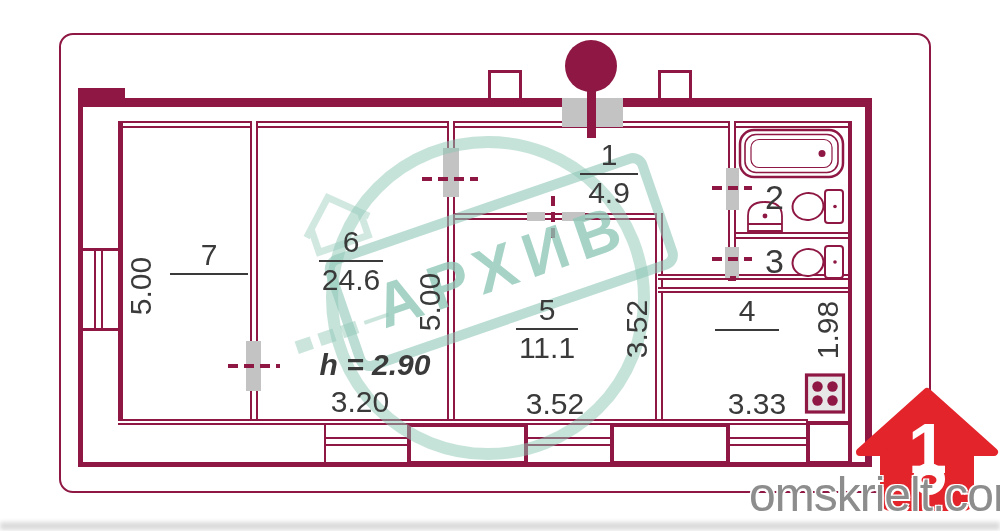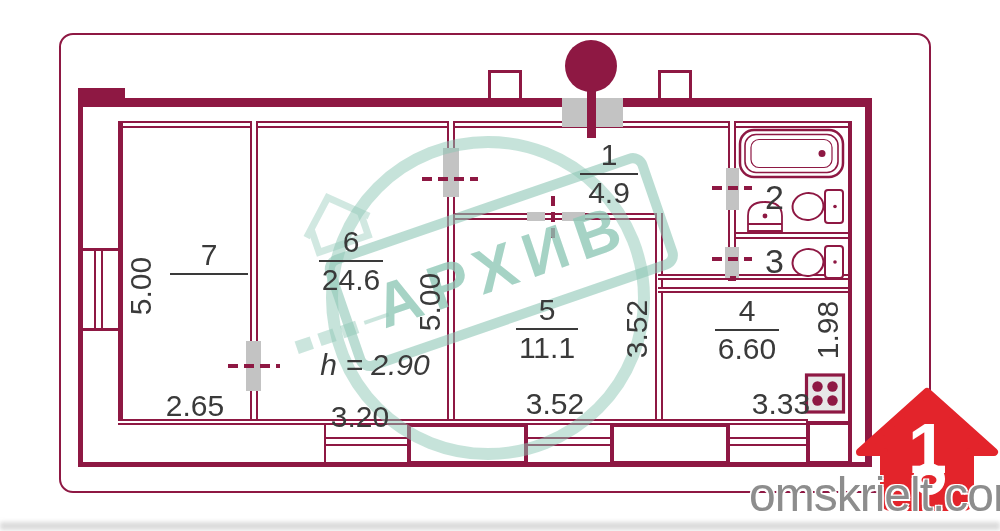--- a/index.html
+++ b/index.html
@@ -22,21 +22,21 @@
           background:repeating-linear-gradient(180deg,var(--wall) 0 10px,transparent 10px 16px);}
   .frame{position:absolute;box-sizing:border-box;border:2.5px solid var(--wall);border-radius:14px;}
   
   .room-label{position:absolute;text-align:center;color:var(--ink);line-height:1.02;z-index:40;}
   .room-label .num{display:block;font-size:30px;padding-bottom:2px;
                    border-bottom:2px solid var(--ink);}
   .room-label .area{display:block;font-size:30px;padding-top:3px;}
   .room-num{position:absolute;color:var(--ink);font-size:34px;z-index:40;}
   .dim{position:absolute;width:90px;text-align:center;color:var(--ink);
        font-size:30px;z-index:40;}
-  .dim.it{font-style:italic;width:160px;}
+  .dim.it{font-style:italic;width:160px;font-weight:bold;}
   .dim.vert{transform:rotate(-90deg);}
   .svg-layer{position:absolute;left:0;top:0;width:1000px;height:531px;pointer-events:none;}
   .site-name{position:absolute;left:749px;top:467px;z-index:60;
              font-size:48px;letter-spacing:-1px;color:var(--site);
              text-shadow:-1.5px -1.5px 0 #fff,1.5px -1.5px 0 #fff,-1.5px 1.5px 0 #fff,1.5px 1.5px 0 #fff;}
   .artifact{position:absolute;left:0;top:522px;width:1000px;height:8px;
             background:rgba(135,135,135,.3);filter:blur(2px);}
 </style>
 </head>
 <body>
@@ -147,42 +147,40 @@
   </svg>
 
   <div class="room-label" style="left:580px;top:140px;width:58px;">
     <span class="num">1</span>
     <span class="area">4.9</span>
   </div>
   <div class="room-num" style="left:765px;top:178px;">2</div>
   <div class="room-num" style="left:765px;top:242px;">3</div>
   <div class="room-label" style="left:715px;top:296px;width:64px;">
     <span class="num">4</span>
-    <span class="area">6.60</span>
   </div>
   <div class="room-label" style="left:516px;top:295px;width:62px;">
     <span class="num">5</span>
     <span class="area">11.1</span>
   </div>
   <div class="room-label" style="left:319px;top:227px;width:64px;">
     <span class="num">6</span>
     <span class="area">24.6</span>
   </div>
   <div class="room-label" style="left:170px;top:240px;width:78px;">
     <span class="num">7</span>
   </div>
 
   <div class="dim vert" style="left:96px;top:269px;">5.00</div>
-  <div class="dim" style="left:150px;top:389px;">2.65</div>
-  <div class="dim" style="left:315px;top:400px;">3.20</div>
+  <div class="dim" style="left:315px;top:385px;">3.20</div>
   <div class="dim it" style="left:295px;top:348px;">h = 2.90</div>
   <div class="dim vert" style="left:385px;top:285px;">5.00</div>
   <div class="dim" style="left:510px;top:387px;">3.52</div>
   <div class="dim vert" style="left:592px;top:312px;">3.52</div>
-  <div class="dim" style="left:736px;top:387px;">3.33</div>
+  <div class="dim" style="left:712px;top:387px;">3.33</div>
   <div class="dim vert" style="left:783px;top:313px;">1.98</div>
 
   <svg class="svg-layer" style="z-index:55;" viewBox="0 0 1000 531">
     <g>
       <path d="M927 392 L994 452 L970 452 L970 499 Q970 507 962 507 L892 507 Q884 507 884 499 L884 452 L860 452 Z" fill="var(--logo)" stroke="var(--logo)" stroke-width="8" stroke-linejoin="round"></path>
       <text x="908" y="473" font-family="Liberation Sans, sans-serif" font-size="70" font-weight="bold" fill="#ffffff">1</text>
       <circle cx="929" cy="479" r="16" fill="#ffffff"></circle>
       <ellipse cx="929" cy="480" rx="7.5" ry="5" fill="var(--logo)"></ellipse>
     </g>
   </svg>

